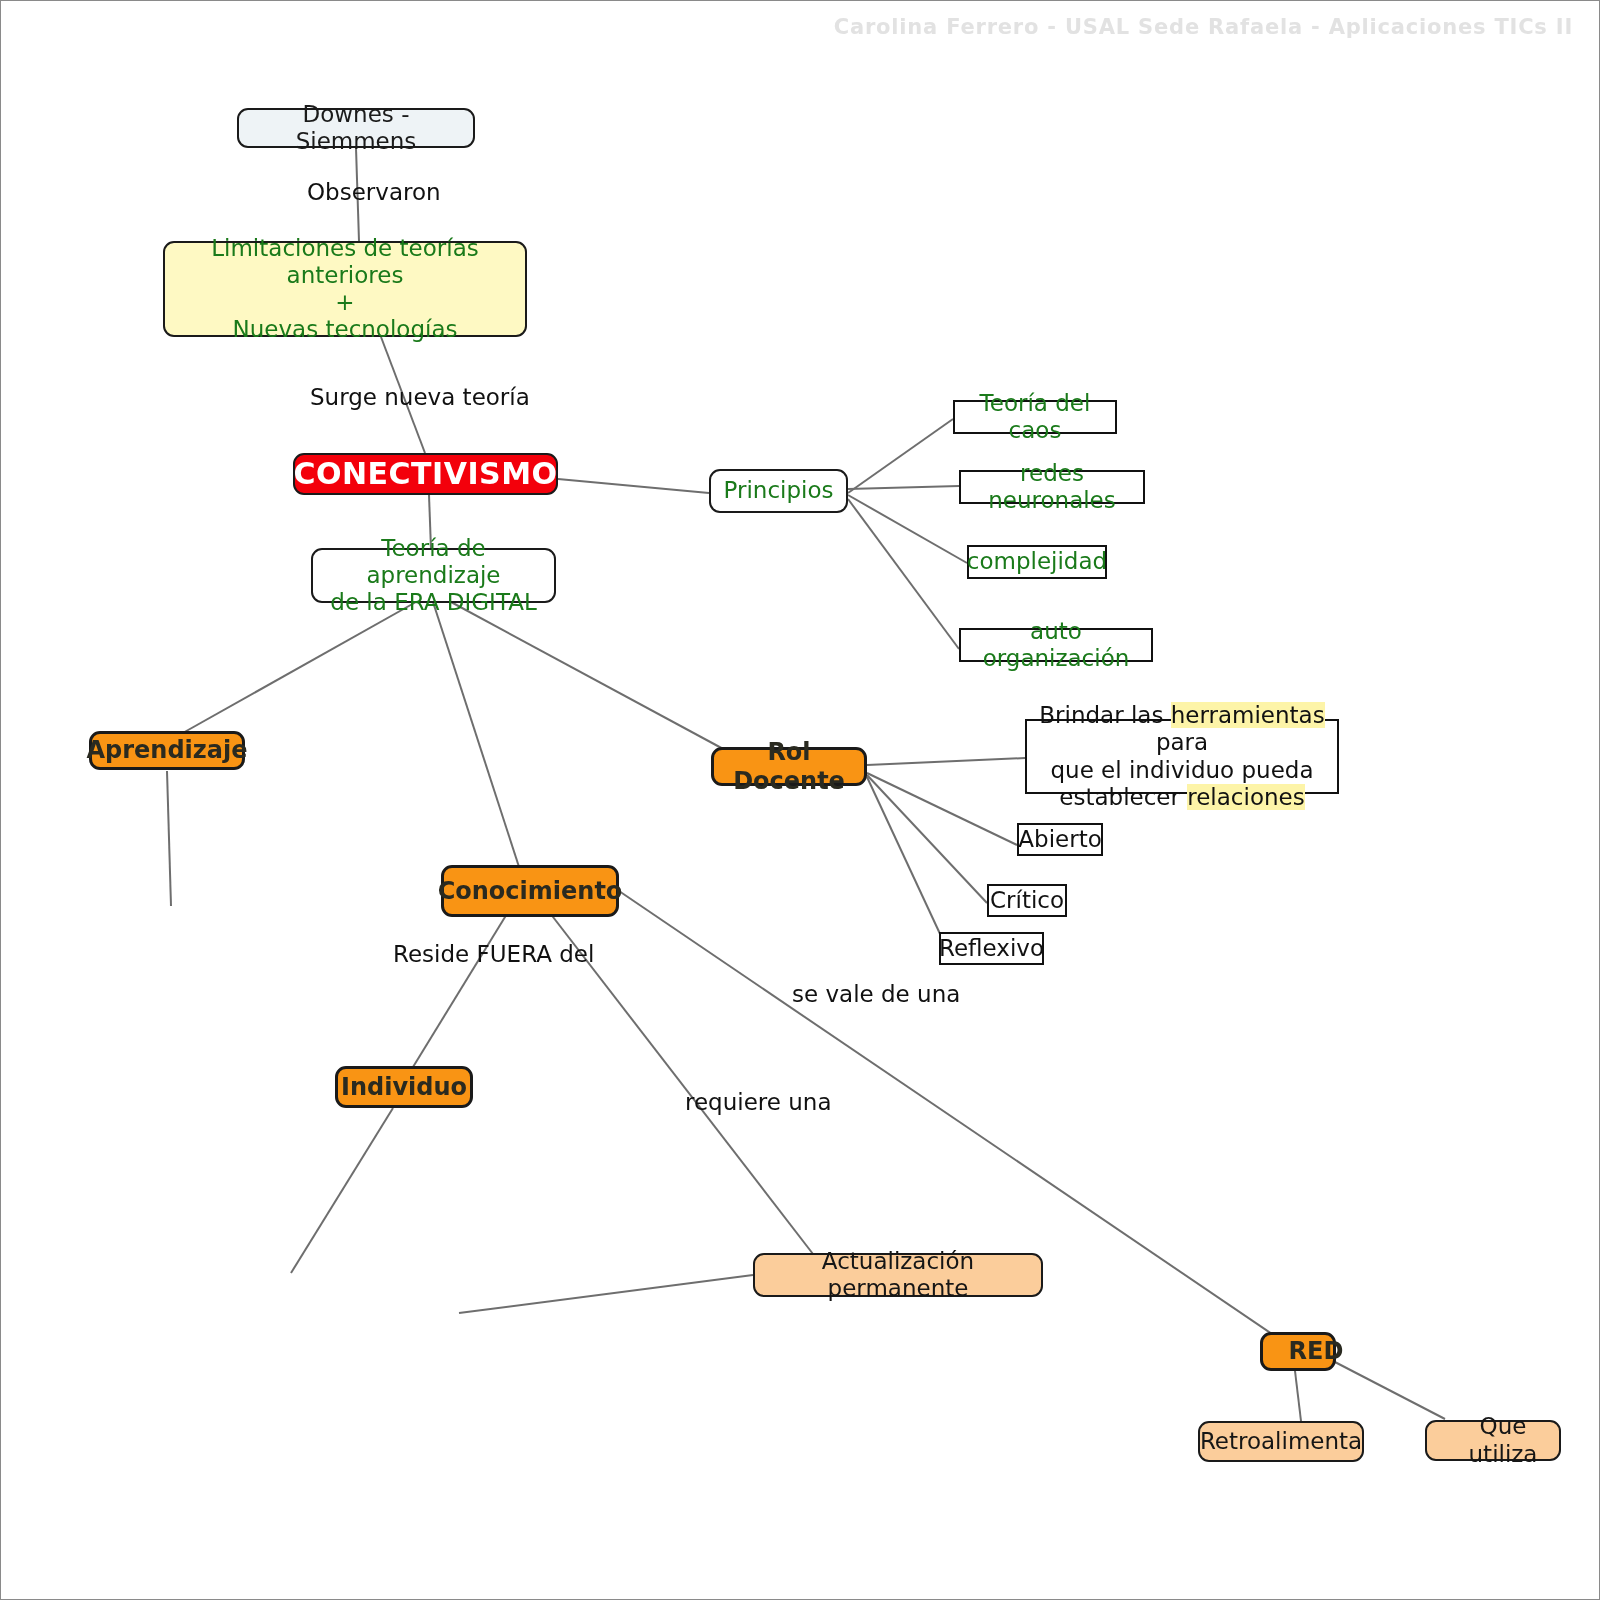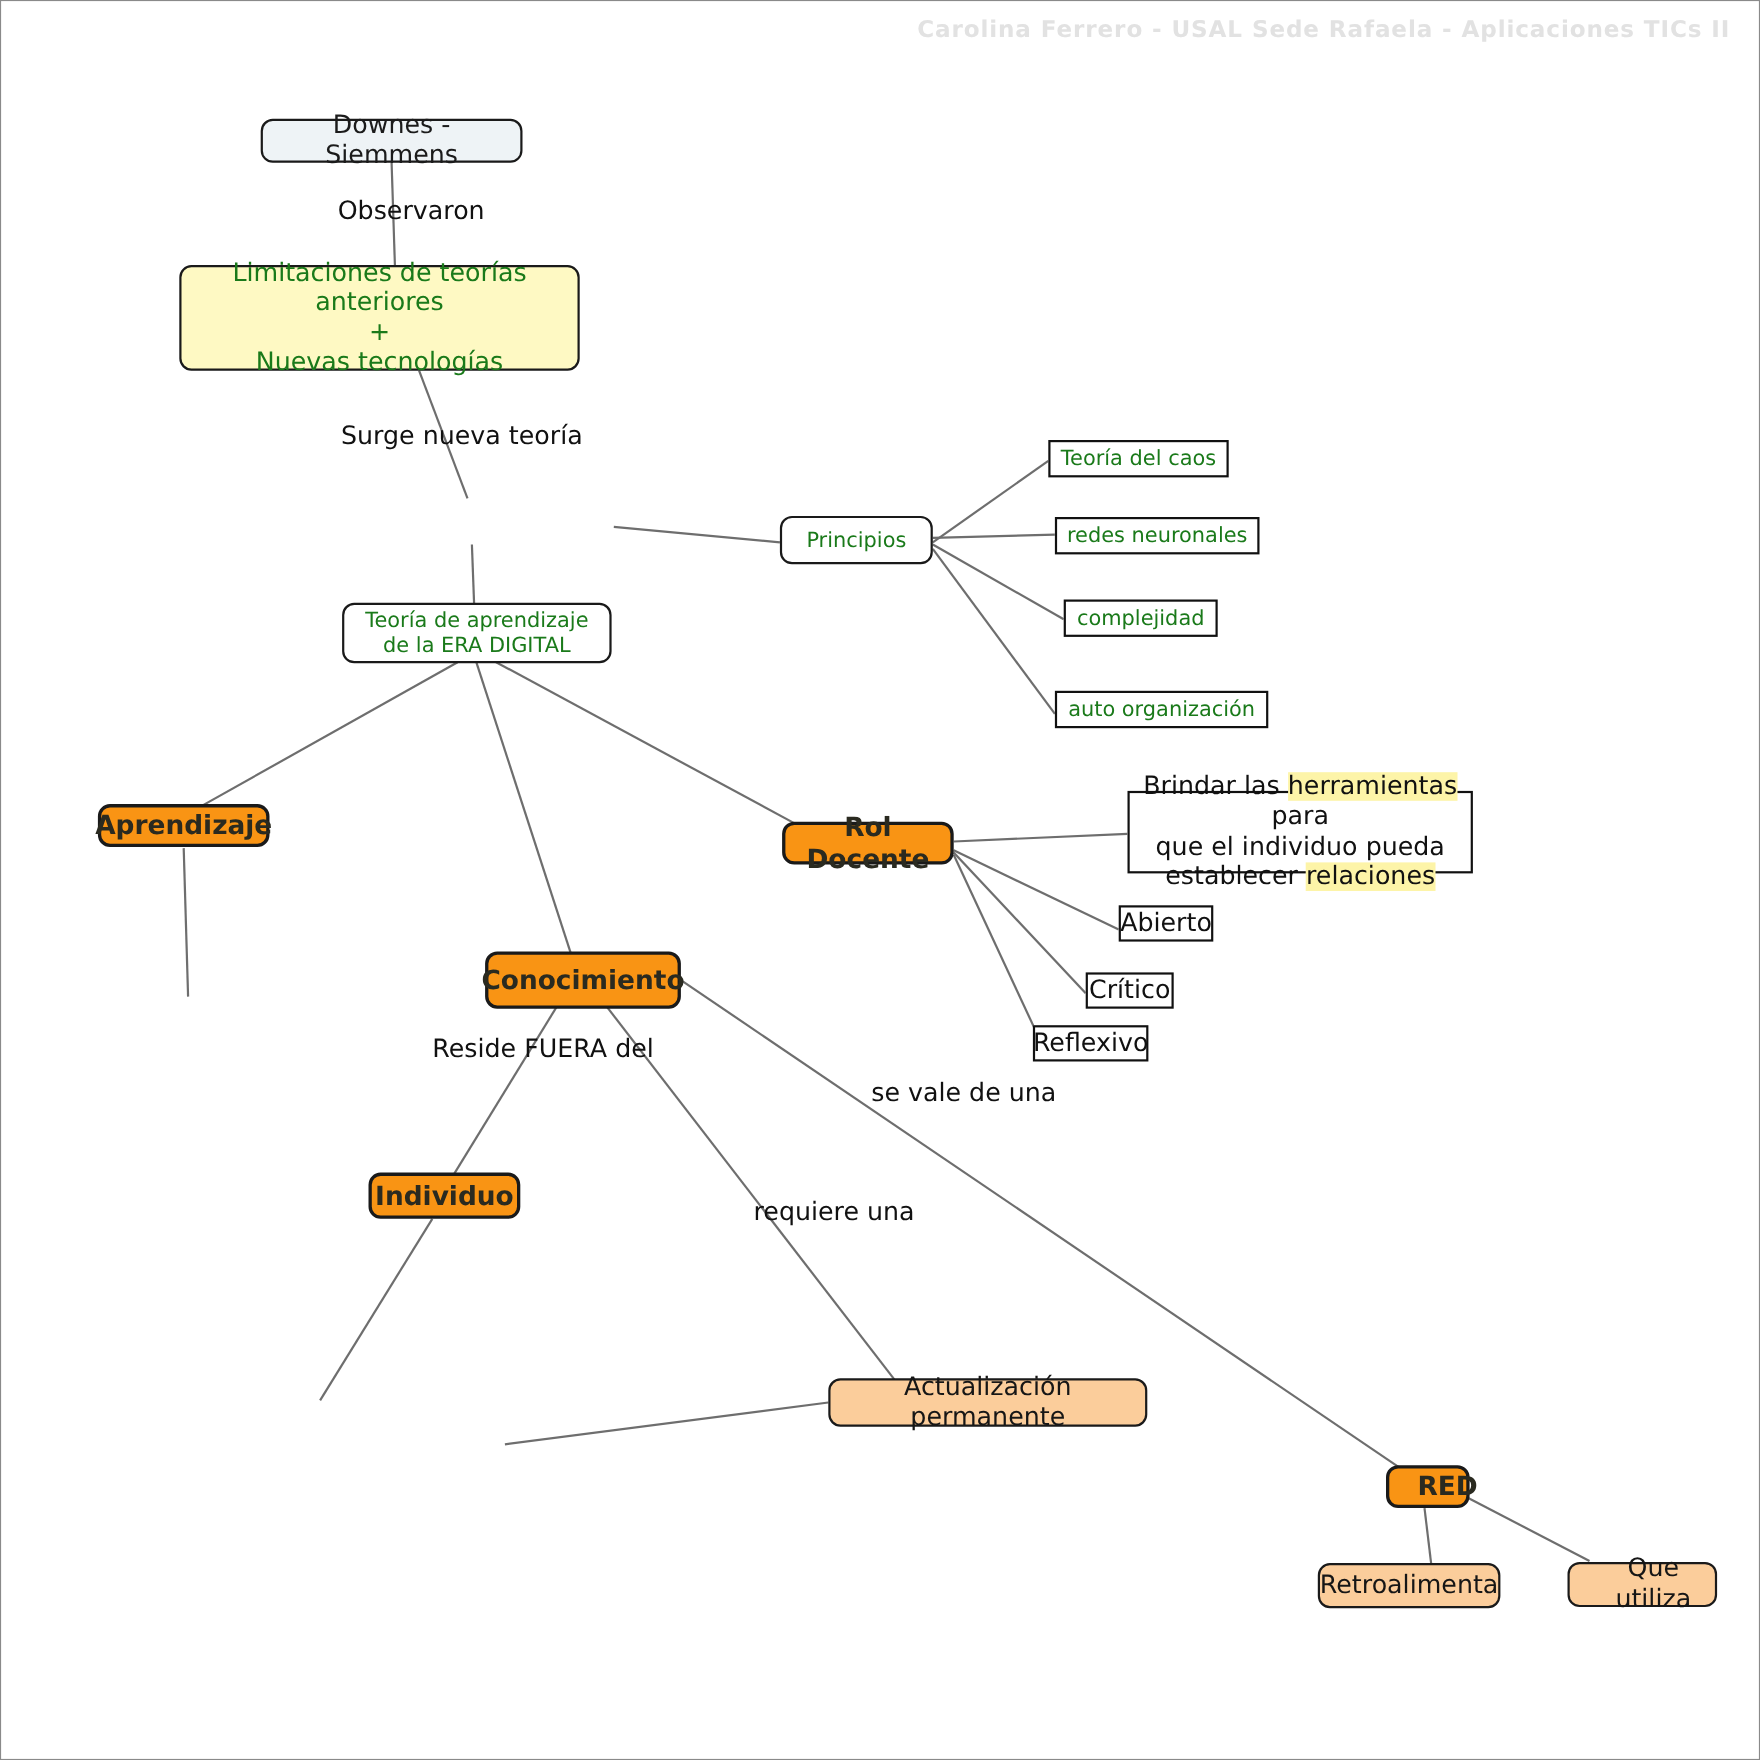--- a/index.html
+++ b/index.html
@@ -71,21 +71,21 @@
     color: #1b1b1b;
     font-size: 23px;
   }
   .n-gray {
     background: #fef9c3;
     border: 2px solid #1a1a1a;
     border-radius: 11px;
     color: #1a7a1a;
     font-size: 23px;
   }
-  .n-green { color: #1a7a1a; font-size: 19px; }
+  .n-green { color: #1a7a1a; font-size: 23px; }
   .n-black { color: #111111; font-size: 23px; }
   .n-orange {
     background: #f99414;
     border: 3px solid #1a1a1a;
     border-radius: 11px;
     color: #2a2a20;
     font-weight: bold;
     font-size: 24px;
   }
   .n-peach {
@@ -160,20 +160,23 @@
   <div class="edge-label" style="left:306px; top:178px;">Observaron</div>
 
   <div class="node n-gray" style="left:162px; top:240px; width:364px; height:96px;">
     <span>Limitaciones de teorías anteriores
 +
 Nuevas tecnologías</span>
   </div>
 
   <div class="edge-label" style="left:309px; top:383px;">Surge nueva teoría</div>
 
+  <div class="node n-title" style="left:292px; top:452px; width:265px; height:42px;">
+    <span>CONECTIVISMO</span>
+  </div>
 
   <div class="node n-rounded n-green" style="left:310px; top:547px; width:245px; height:55px;">
     <span>Teoría de aprendizaje
 de la ERA DIGITAL</span>
   </div>
 
   <div class="node n-rounded n-green" style="left:708px; top:468px; width:139px; height:44px;">
     <span>Principios</span>
   </div>
 

